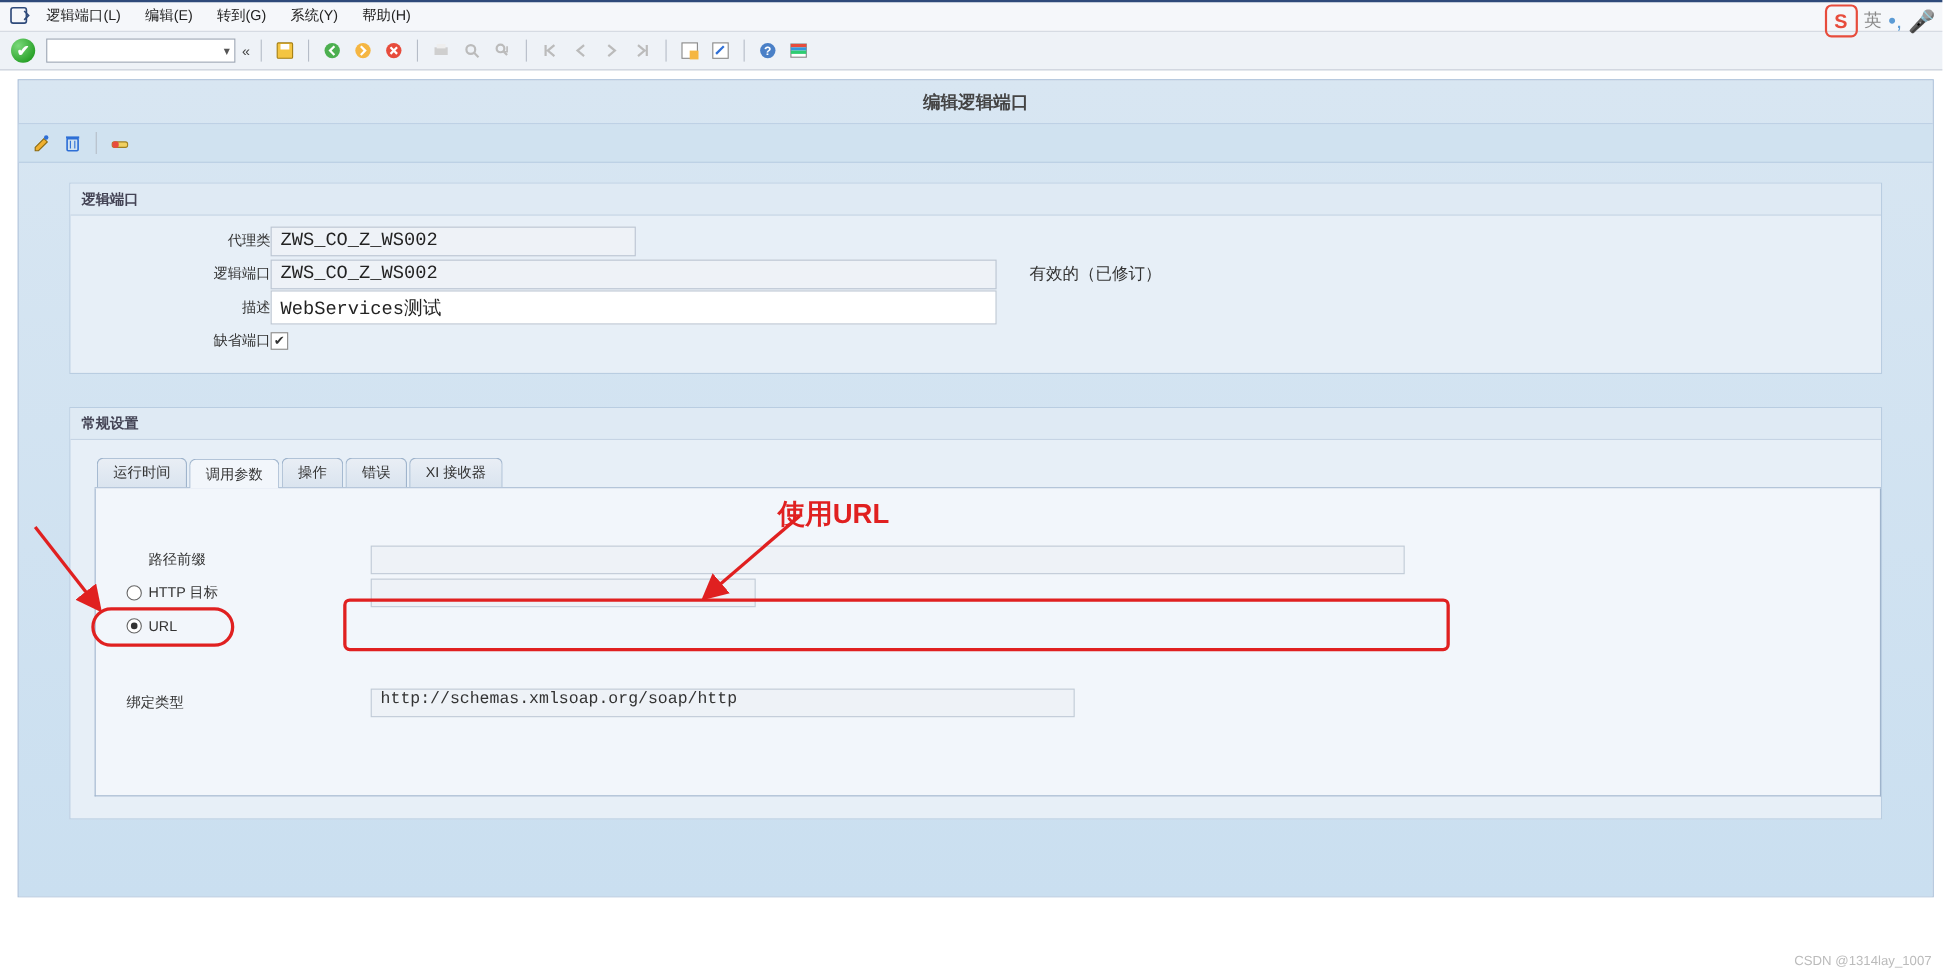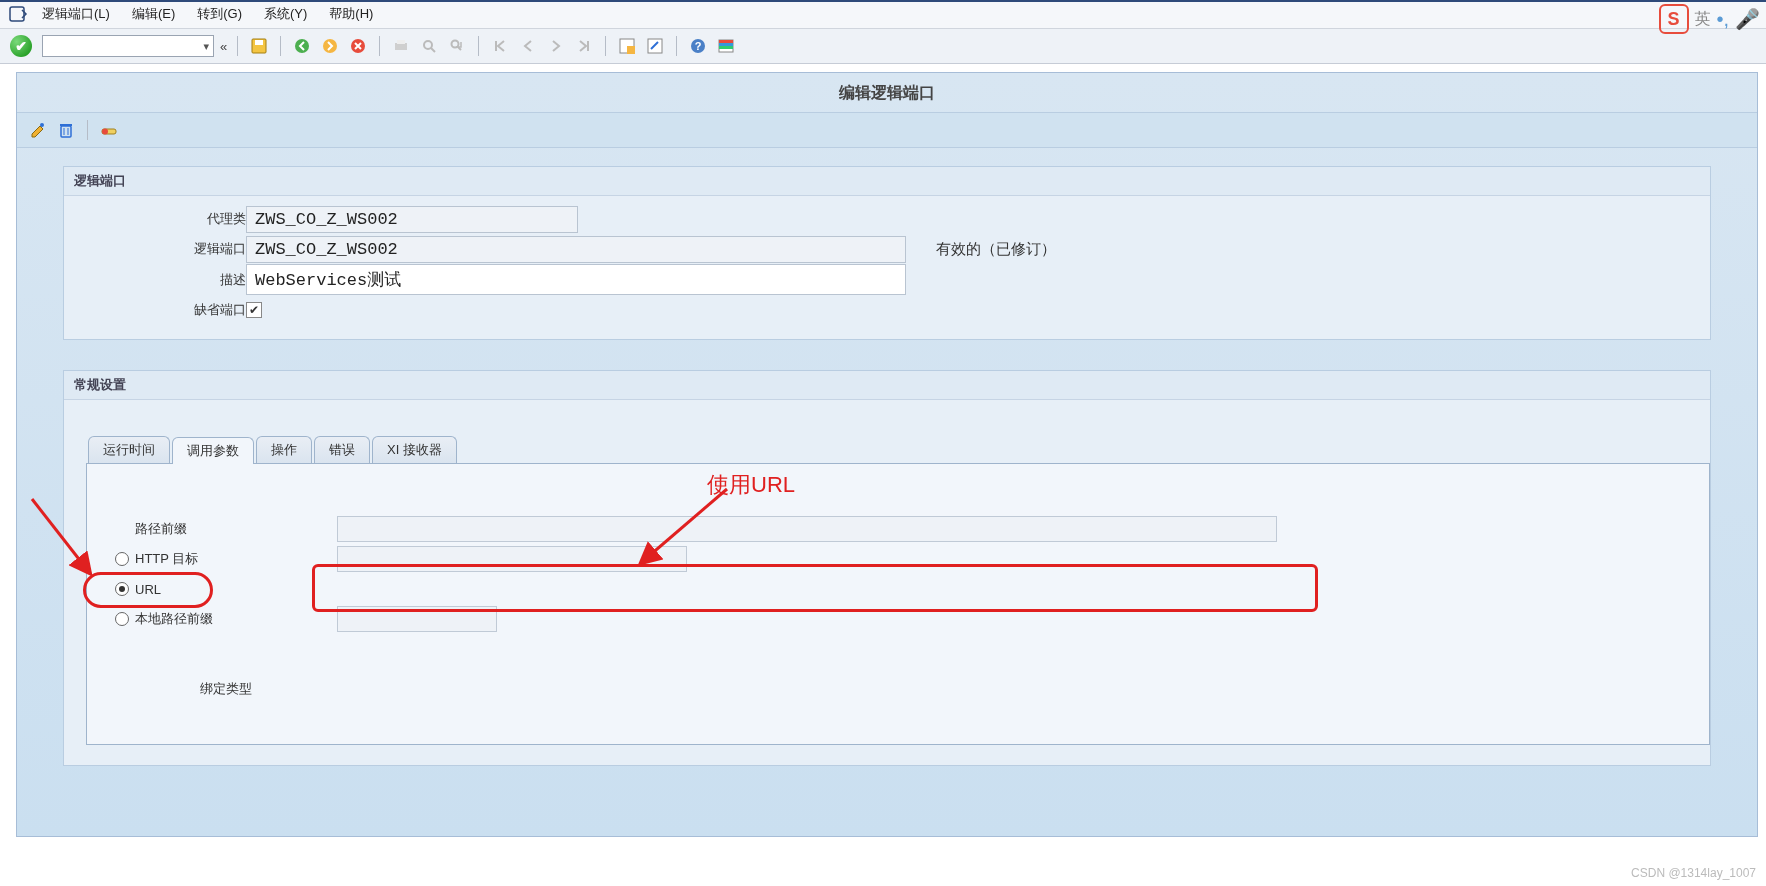--- a/index.html
+++ b/index.html
@@ -144,21 +144,20 @@
     display: flex; border-bottom: 1px solid #9fb4cc;
     margin: 4px 0 0 22px;
   }
   .tab {
     padding: 4px 14px; margin-right: 0;
     background: linear-gradient(#e9eef5, #dae4ef);
     border: 1px solid #9fb4cc; border-bottom: none;
     border-top-left-radius: 6px; border-top-right-radius: 6px;
     margin-left: 2px; color: #333; font-size: 13px;
     cursor: pointer;
-    margin-top: 20px;
   }
   .tab.active {
     background: #f2f6fb; font-weight: 400;
     position: relative; top: 1px;
   }
   .tab-panel {
     background: #f2f6fb; border: 1px solid #9fb4cc;
     border-top: none; margin-left: 22px;
     padding: 20px 20px 40px; min-height: 280px;
   }
@@ -207,21 +206,21 @@
     border-radius: 999px;
     pointer-events: none;
   }
 
   .watermark {
     position: fixed; right: 10px; bottom: 6px;
     font-size: 12px; color: #bbb; font-family: Arial;
   }
 
   
-  .ann-text { position: absolute; color: #e02020; font-size: 22px; font-weight: 400; }
+  .ann-text { position: absolute; color: #e02020; font-size: 25px; font-weight: 700; }
   .arrow { position: absolute; pointer-events: none; }
 </style>
 </head>
 <body>
 
 <div class="menu-bar">
   <span class="app-icon">
     <svg width="20" height="20" viewBox="0 0 20 20">
       <rect x="2" y="3" width="14" height="14" rx="2" fill="none" stroke="#2e4a7a" stroke-width="1.5"></rect>
       <path d="M14 6 l4 4 -4 4" fill="none" stroke="#2e4a7a" stroke-width="1.5"></path>
@@ -431,35 +430,29 @@
             </div>
         </div>
 
         <div class="radio-row" style="position:relative;">
           <div class="radio-label">
             <span class="radio-dot sel"></span>
             <span>URL</span>
           </div>
         </div>
 
+
+        <div style="height:40px;"></div>
+
         <div class="radio-row">
-          <div class="radio-label">
-            <span class="radio-dot"></span>
-            <span>本地路径前缀</span>
+          <div class="radio-label" style="padding-left:8px;">
+            <span>绑定类型</span>
           </div>
           <div class="radio-field">
-              <div class="txt ro short"></div>
-            </div>
-        </div>
-
-        <div style="height:40px;"></div>
-
-        <div class="radio-row">
-          <div class="radio-label" style="padding-left:8px;justify-content:center;">
-            <span>绑定类型</span>
+            <div class="txt ro" style="width:640px; font-family:'Courier New';">http://schemas.xmlsoap.org/soap/http</div>
           </div>
         </div>
 
         <div class="red-circle" style="left:-4px; top:108px; width:130px; height:36px;"></div>
         <div class="bracket-box" style="left:225px; top:100px; width:1006px; height:48px; border-radius:6px;"></div>
 
         <svg class="arrow" style="left:-60px; top:30px;" width="80" height="100">
           <defs>
               <marker id="ah1" markerWidth="8" markerHeight="8" refX="6" refY="4" orient="auto">
             <path d="M0 0 L8 4 L0 8 z" fill="#e02020"></path>

